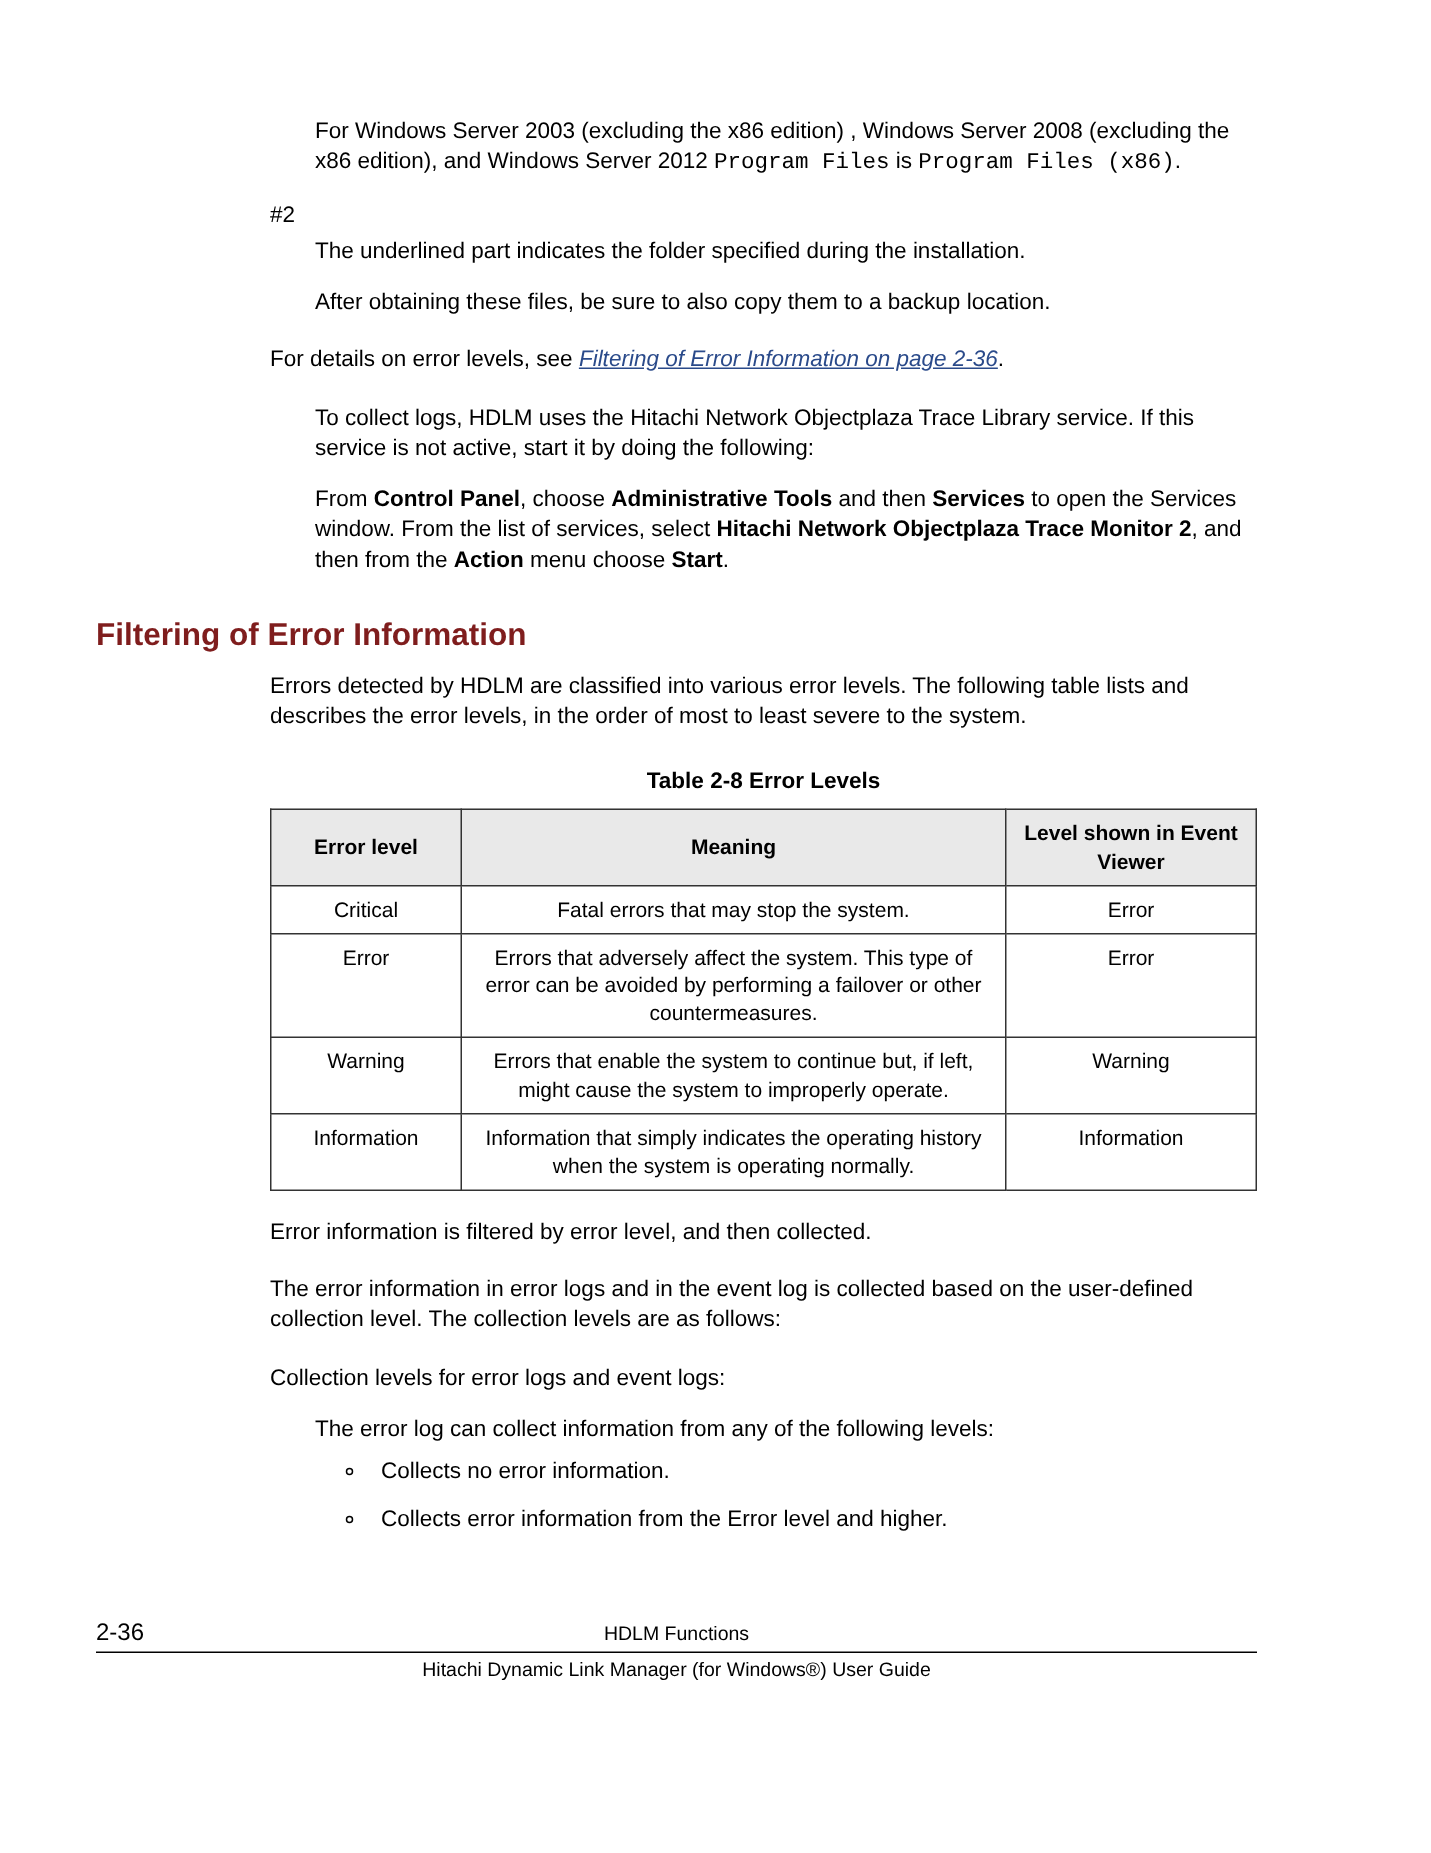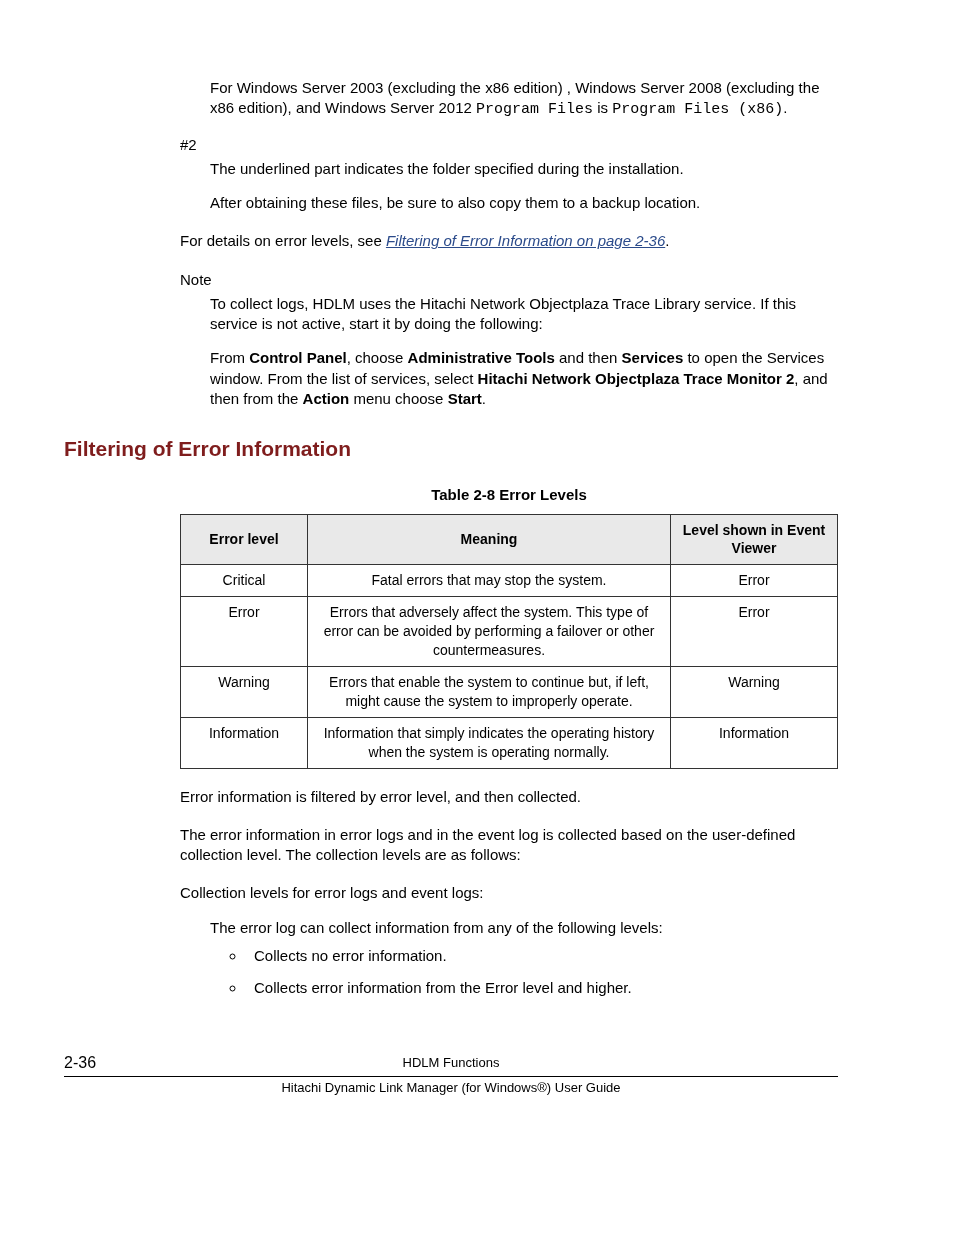--- a/index.html
+++ b/index.html
@@ -106,33 +106,33 @@
   </div>
 
   <div class="gap2"></div>
 
   <p>
     <span>For details on error levels, see </span><a href="#" class="link">Filtering of Error Information on page 2-36</a><span>.</span>
   </p>
 
   <div class="gap2"></div>
 
-  <p>Note</p>
   <div class="indent">
     <p>To collect logs, HDLM uses the Hitachi Network Objectplaza Trace Library service. If this service is not active, start it by doing the following:</p>
     <div class="gap"></div>
     <p>
       <span>From </span><b>Control Panel</b><span>, choose </span><b>Administrative Tools</b><span> and then </span><b>Services</b><span> to open the Services window. From the list of services, select </span><b>Hitachi Network Objectplaza Trace Monitor 2</b><span>, and then from the </span><b>Action</b><span> menu choose </span><b>Start</b><span>.</span>
     </p>
   </div>
 </div>
 
 <h2 class="section">Filtering of Error Information</h2>
 
 <div class="content">
+  <p>Errors detected by HDLM are classified into various error levels. The following table lists and describes the error levels, in the order of most to least severe to the system.</p>
 
   <p class="table-caption">Table 2-8 Error Levels</p>
 
   <table class="error-table">
     <thead>
       <tr>
         <th style="width:110px">Error level</th>
         <th>Meaning</th>
         <th style="width:150px">Level shown in Event Viewer</th>
       </tr>

